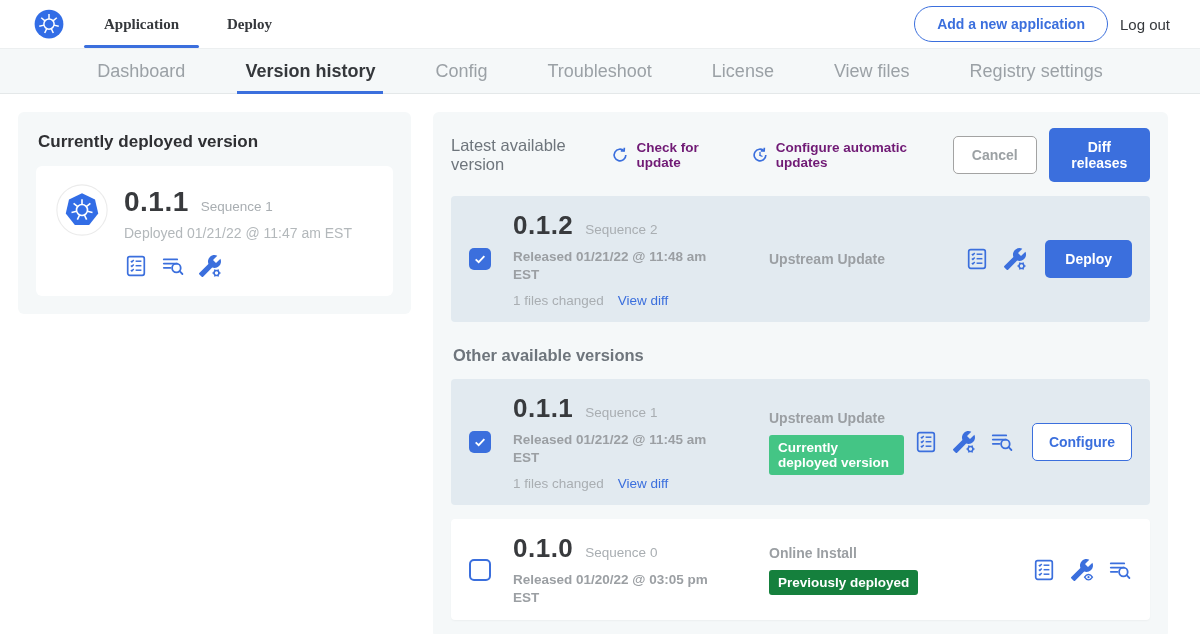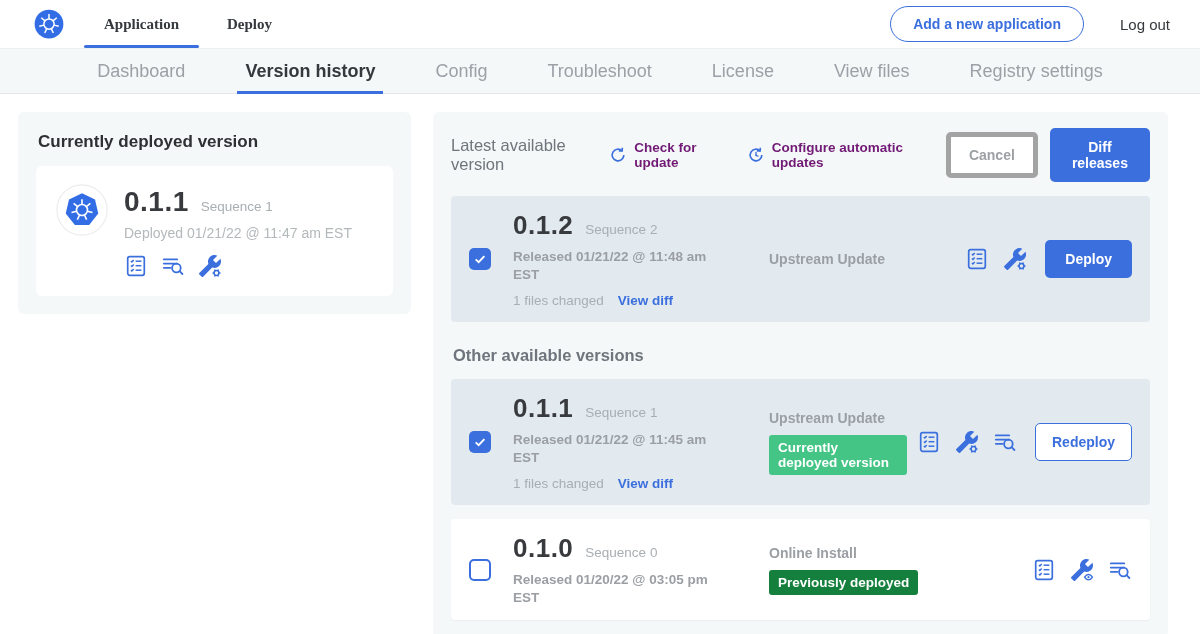--- a/index.html
+++ b/index.html
@@ -6,21 +6,21 @@
   html,body { width:1200px; height:634px; background:#fff; overflow:hidden;
     font-family:"Liberation Sans","DejaVu Sans",sans-serif; color:#35383c; }
 
   
   .topnav { height:48px; display:flex; align-items:stretch; padding:0 30px 0 20px; background:#fff; }
   .brand { display:flex; align-items:center; margin:0 34px 0 14px; }
   .topnav-tab { display:flex; align-items:center; padding:0 6px; margin-right:36px;
     font-size:15px; font-weight:bold; color:#35383c; position:relative; cursor:pointer;font-family:Liberation Serif, serif; }
   .topnav-tab.active::after { content:""; position:absolute; left:-14px; right:-14px; bottom:0;
     height:3px; background:#3b6fdd; border-radius:2px; }
-  .topnav-right { margin-left:auto; display:flex; align-items:center; gap:36px; }
+  .topnav-right { margin-left:auto; display:flex; align-items:center; gap:12px; }
   .add-app-btn { border:1.5px solid #3b6fdd; color:#3b6fdd; background:#fff; border-radius:19px;
     padding:9px 22px; font-size:14px; font-weight:bold; cursor:pointer; font-family:inherit; }
   .logout { font-size:15px; color:#35383c; cursor:pointer; }
 
   
   .subnav { height:46px; background:#f5f8f9; border-top:1px solid #eceff0; border-bottom:1px solid #e4e8e9;
     display:flex; justify-content:center; gap:60px; }
   .subnav-tab { display:flex; align-items:center; font-size:18px; color:#9ba1a6; cursor:pointer;
     position:relative; font-weight:500; }
   .subnav-tab.active { color:#35383c; font-weight:bold; }
@@ -43,21 +43,21 @@
 
   .ic { width:24px; height:24px; color:#3b6fdd; cursor:pointer; flex:none; }
   .ic-sm { width:20px; height:20px; color:#3b6fdd; flex:none; }
 
   
   .right-panel { flex:1; background:#f5f8f9; border-radius:6px; padding:16px 18px 18px; }
   .rp-header { display:flex; align-items:center; }
   .rp-title { font-size:16.5px; color:#6e757c; margin-right:16px; }
   .rp-link { display:flex; align-items:center; gap:6px; color:#701a75; font-size:13.5px;
     font-weight:bold; cursor:pointer; margin-right:26px; }
-  .cancel-btn { margin-left:auto; background:#fff; border:5px solid #a3a3a3; color:#9ca1a4;
+  .cancel-btn { margin-left:auto; background:#fff; border:1px solid #a3a3a3; color:#9ca1a4;
     border-radius:5px; padding:10px 18px; font-size:14px; font-weight:bold; cursor:pointer; font-family:inherit; }
   .diff-btn { margin-left:12px; background:#3b6fdd; border:none; color:#fff; border-radius:5px;
     padding:11px 16px; font-size:14px; font-weight:bold; cursor:pointer; font-family:inherit; }
 
   .other-title { font-size:16.5px; color:#6e757c; margin:24px 0 0 2px; }
 
   .vrow { margin-top:14px; border-radius:4px; padding:14px 18px; display:flex; align-items:center; }
   .vrow.selected { background:#e2eaf0; }
   .vrow.plain { background:#fff; box-shadow:0 1px 2px rgba(0,0,0,.04); }
 
@@ -66,21 +66,21 @@
     display:flex; align-items:center; justify-content:center; }
   .checkbox.checked { background:#3b6fdd; color:#fff; }
   .checkbox.unchecked { background:#fff; border:2px solid #3b6fdd; }
 
   .info-col { width:238px; flex:none; }
   .vrow .ver-big { font-size:26px; }
   .released { font-size:13.5px; font-weight:bold; color:#9b9fa3; max-width:195px;
     line-height:1.3; margin-top:7px; }
   .files-line { display:flex; gap:14px; margin-top:10px; font-size:13.5px; }
   .files { color:#a9aeb2; }
-  .view-diff { color:#3b6fdd; font-weight:bold; cursor:pointer; }
+  .view-diff { color:#3b6fdd; font-weight:normal; cursor:pointer; }
 
   .src-col { flex:1; padding-left:18px; }
   .src { font-size:14px; font-weight:bold; color:#9b9fa3; }
   .badge { display:inline-block; margin-top:9px; padding:5px 9px; border-radius:3px;
     color:#fff; font-size:13.5px; font-weight:bold; }
   .badge-green { background:#44c585; }
   .badge-gray { background:#15803d; }
 
   .act-col { display:flex; align-items:center; gap:14px; padding-left:10px; }
   .deploy-btn { background:#3b6fdd; border:none; color:#fff; border-radius:5px;
@@ -306,21 +306,21 @@
       <div class="act-col">
         <svg class="ic">
             <use href="#sym-preflight"></use>
           </svg>
         <svg class="ic">
             <use href="#sym-config-gear"></use>
           </svg>
         <svg class="ic">
             <use href="#sym-logs"></use>
           </svg>
-        <button class="redeploy-btn">Redeploy</button>
+        <button class="redeploy-btn">Configure</button>
       </div>
     </div>
 
     <div class="vrow plain">
       <div class="chk-col">
         <div class="checkbox unchecked"></div>
       </div>
       <div class="info-col">
         <div class="ver-line">
           <span class="ver-big">0.1.0</span>

